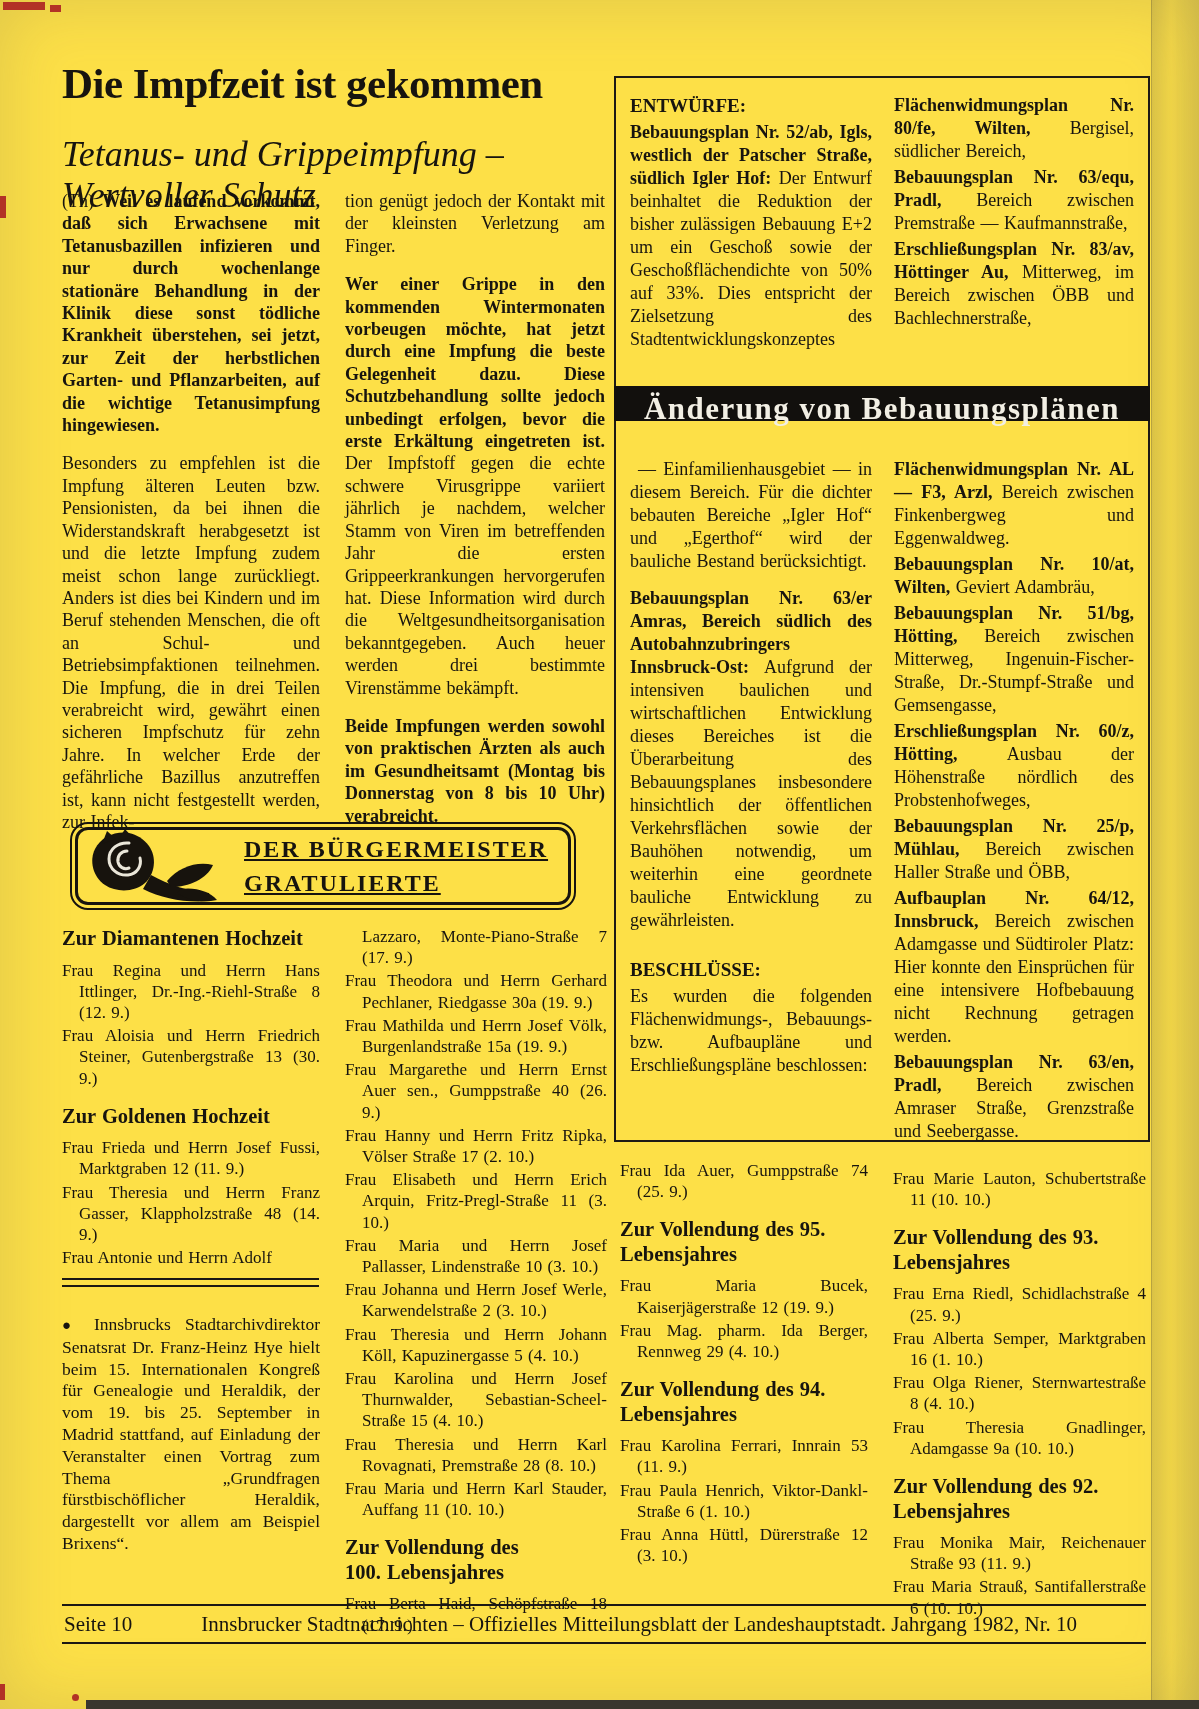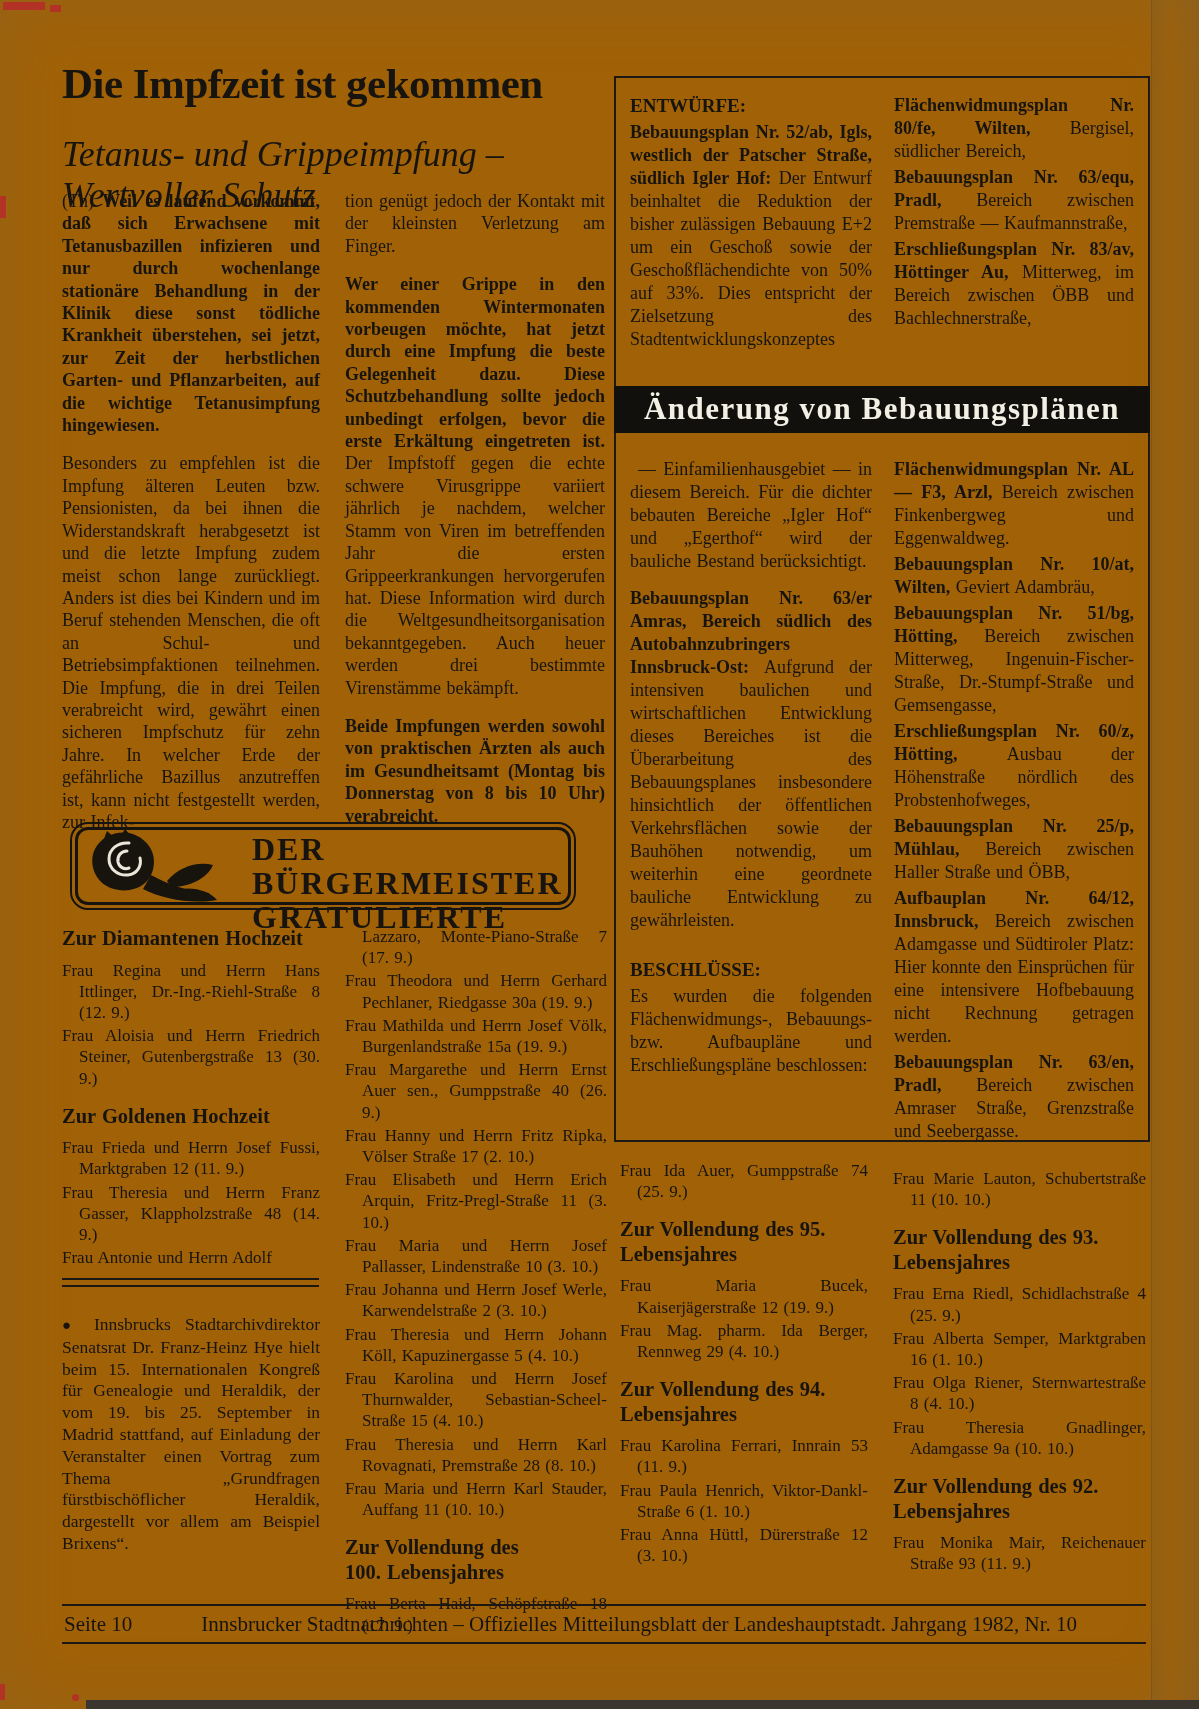--- a/index.html
+++ b/index.html
@@ -1,18 +1,18 @@
 <!DOCTYPE html>
 <html lang="de"><head>
 <meta charset="utf-8">
 <style>
   html,body {margin:0; padding:0; background:#9a958a;}
   .page {
     position:relative; width:1199px; height:1709px;
-    background:#a16207;
+    background:#fde047;
     font-family:"Liberation Serif", serif;
     color:#17140f;
     overflow:hidden;
     box-shadow: inset 0 0 70px rgba(110,100,80,.22);
   }
   
   .crop {position:absolute; background:#b23226; z-index:5;}
   .crop-tl1 {left:3px; top:2px; width:42px; height:8px;}
   .crop-tl2 {left:50px; top:5px; width:11px; height:7px;}
   .crop-l1  {left:0; top:196px; width:6px; height:22px;}
@@ -43,32 +43,32 @@
   .pb-col {position:absolute; font-size:18px; line-height:23px; text-align:justify; word-spacing:1px;}
   #pb-c3top {left:14px;  top:16px;  width:242px;}
   #pb-c4top {left:278px; top:16px;  width:240px;}
   #pb-c3bot {left:14px;  top:380px; width:242px;}
   #pb-c4bot {left:278px; top:380px; width:240px;}
   .pb-h {font-weight:bold; font-size:19px; margin:0 0 4px 0; text-align:left;}
   .pb-h.beschl {margin-top:26px;}
   .pb-p {margin:0 0 3px 0;}
   .pb-p.gap-top {margin-top:14px;}
   .pb-p.indent1 {text-indent:8px;}
-  .banner {position:absolute; left:-2px; right:-2px; top:308px; height:47px;
+  .banner {position:absolute; left:-2px; right:-2px; top:308px; height:35px;
     background:#12100d; color:#f2efe4; font-size:31px; font-weight:bold;
     text-align:center; line-height:46px; letter-spacing:1.5px;}
 
   
   .congrats-box {position:absolute; left:70px; top:822px; width:502px; height:84px;
     border:2px solid #17140f; border-radius:18px;}
   .congrats-box::before {content:""; position:absolute; left:3px; right:3px; top:3px; bottom:3px;
     border:3px solid #17140f; border-radius:13px;}
   .rose {position:absolute; left:12px; top:5px; width:152px; height:74px;}
-  .congrats-title {position:absolute; left:180px; top:8px;
-    font-weight:bold; font-size:32px; line-height:34px; letter-spacing:2px;}
+  .congrats-title {position:absolute; left:172px; top:8px;
+    font-weight:bold; font-size:24px; line-height:34px; letter-spacing:2px;text-decoration:underline;}
 
   
   .list-col {position:absolute; font-size:17px; line-height:21.2px; text-align:justify; word-spacing:1px;}
   #list1 {left:62px;  top:926px;  width:258px;}
   #list2 {left:345px; top:926px;  width:262px;}
   #list3 {left:620px; top:1160px; width:248px;}
   #list4 {left:893px; top:1168px; width:253px;}
   .lh {font-weight:bold; font-size:20.5px; line-height:24.5px; text-align:left;
     margin:15px 0 9px 0;}
   .lh.first {margin-top:0;}
@@ -205,20 +205,21 @@
 
   <div class="list-col" id="list4">
     <p class="entry">Frau Marie Lauton, Schubertstraße 11 (10. 10.)</p>
     <p class="lh lh2">Zur Vollendung des 93. Lebensjahres</p>
     <p class="entry">Frau Erna Riedl, Schidlachstraße 4 (25. 9.)</p>
     <p class="entry">Frau Alberta Semper, Marktgraben 16 (1. 10.)</p>
     <p class="entry">Frau Olga Riener, Sternwartestraße 8 (4. 10.)</p>
     <p class="entry">Frau Theresia Gnadlinger, Adamgasse 9a (10. 10.)</p>
     <p class="lh lh2">Zur Vollendung des 92. Lebensjahres</p>
     <p class="entry">Frau Monika Mair, Reichenauer Straße 93 (11. 9.)</p>
+    <p class="entry">Frau Maria Strauß, Santifallerstraße 6 (10. 10.)</p>
   </div>
 
   <div class="double-rule"></div>
   <div class="note">
     <span class="bullet">●</span>
     <span>Innsbrucks Stadtarchivdirektor Senatsrat Dr. Franz-Heinz Hye hielt beim 15. Internationalen Kongreß für Genealogie und Heraldik, der vom 19. bis 25. September in Madrid stattfand, auf Einladung der Veranstalter einen Vortrag zum Thema „Grundfragen fürstbischöflicher Heraldik, dargestellt vor allem am Beispiel Brixens“.</span>
   </div>
 
   <div class="footer">
     <span class="footer-page">Seite 10</span>

